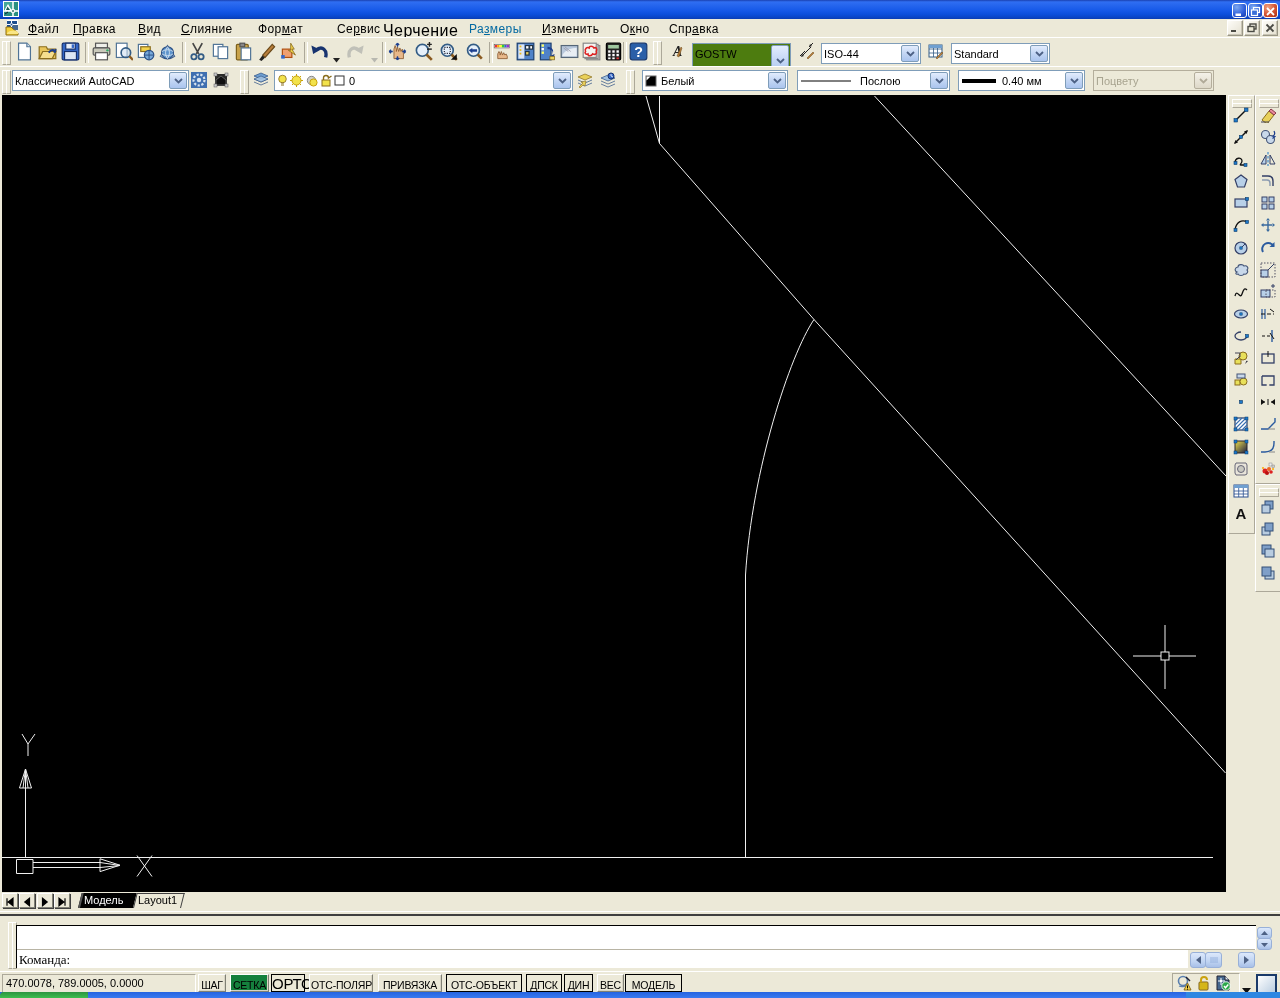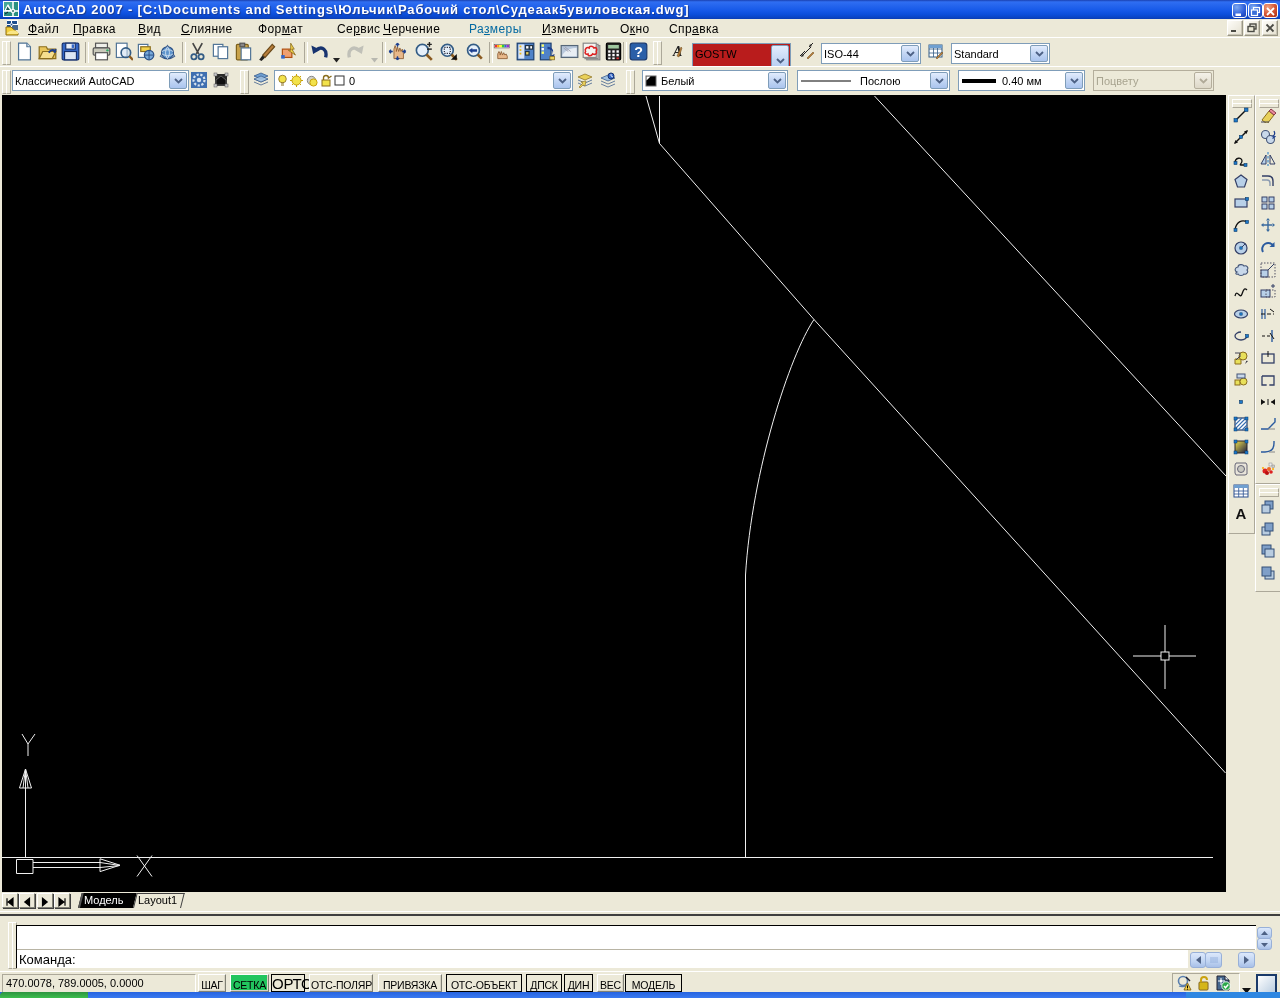--- a/index.html
+++ b/index.html
@@ -10,21 +10,20 @@
         <rect x="1" y="1" width="14" height="14" fill="#2a8f80"></rect>
         <rect x="1" y="1" width="8" height="8" fill="#45a898"></rect>
         <path d="M2 8l3-5 3 5v2H2z" fill="#fff"></path>
         <path d="M4.5 5.5L3 9h4z" fill="#1a5f55"></path>
         <path d="M1 10h14" stroke="#fff" stroke-width="1.6"></path>
         <path d="M10 1v14" stroke="#fff" stroke-width="1.6"></path>
         <rect x="8.2" y="8.2" width="3.6" height="3.6" fill="#fff"></rect>
         <rect x="9.2" y="9.2" width="1.6" height="1.6" fill="#1a5f55"></rect>
         <path d="M2 13l3-2" stroke="#123" stroke-width="1"></path>
       </svg></div>
-<div class="abs" style="left:23px;top:2px;font-size:13px;font-weight:bold;color:#fff;text-shadow:1px 1px 1px #1a3a8f;white-space:nowrap;letter-spacing:.85px">AutoCAD 2007 - [C:\Documents and Settings\Юльчик\Рабочий стол\Судеаак5увиловская.dwg]</div>
 <div class="abs" style="left:1232px;top:3px;width:13px;height:13px;border:1px solid #fff;border-radius:3px;background:radial-gradient(circle at 30% 25%,#7da8f2,#2b5cd8 60%,#1a3fae)"><svg width="13" height="13" viewBox="0 0 13 13" style="">
         <rect x="2.5" y="8.5" width="5.5" height="2.5" fill="#fff"></rect>
       </svg></div>
 <div class="abs" style="left:1248px;top:3px;width:13px;height:13px;border:1px solid #fff;border-radius:3px;background:radial-gradient(circle at 30% 25%,#7da8f2,#2b5cd8 60%,#1a3fae)"><svg width="13" height="13" viewBox="0 0 13 13" style="">
         <rect x="4.5" y="2.5" width="6" height="5" fill="none" stroke="#fff" stroke-width="1.2"></rect>
         <rect x="2.5" y="5" width="6" height="5.5" fill="#3a6fd8" stroke="#fff" stroke-width="1.2"></rect>
       </svg></div>
 <div class="abs" style="left:1263px;top:3px;width:13px;height:13px;border:1px solid #fff;border-radius:3px;background:radial-gradient(circle at 30% 25%,#f0a080,#d35432 55%,#a82a10)"><svg width="13" height="13" viewBox="0 0 13 13" style="">
         <path d="M3 3l7 7M10 3l-7 7" stroke="#fff" stroke-width="1.8"></path>
       </svg></div>
@@ -39,21 +38,21 @@
         <circle cx="6.5" cy="4.5" r="1.2" fill="#1d4f8f" stroke="#fff" stroke-width=".8"></circle>
         <path d="M1 7h5l1 1 6 5v2H1z" fill="#f2cf3a" stroke="#8f6f10"></path>
         <path d="M2 13c4-3 7-3 11-1v2H2z" fill="#fae685"></path>
       </svg></div>
 <div class="abs" style="left:28px;top:3px;font-size:12px;letter-spacing:.4px;color:#000;white-space:nowrap"><u>Ф</u>айл</div>
 <div class="abs" style="left:73px;top:3px;font-size:12px;letter-spacing:.4px;color:#000;white-space:nowrap"><u>П</u>равка</div>
 <div class="abs" style="left:138px;top:3px;font-size:12px;letter-spacing:.4px;color:#000;white-space:nowrap"><u>В</u>ид</div>
 <div class="abs" style="left:181px;top:3px;font-size:12px;letter-spacing:.4px;color:#000;white-space:nowrap"><u>С</u>лияние</div>
 <div class="abs" style="left:258px;top:3px;font-size:12px;letter-spacing:.4px;color:#000;white-space:nowrap">Фор<u>м</u>ат</div>
 <div class="abs" style="left:337px;top:3px;font-size:12px;letter-spacing:.4px;color:#000;white-space:nowrap">Се<u>р</u>вис</div>
-<div class="abs" style="left:383px;top:3px;font-size:12px;letter-spacing:.4px;color:#000;white-space:nowrap"><u>Ч</u>ерчение</div>
+<div class="abs" style="left:383px;top:3px;font-size:16px;letter-spacing:.4px;color:#000;white-space:nowrap"><u>Ч</u>ерчение</div>
 <div class="abs" style="left:469px;top:3px;font-size:12px;letter-spacing:.4px;color:#0369a1;white-space:nowrap">Ра<u>з</u>меры</div>
 <div class="abs" style="left:542px;top:3px;font-size:12px;letter-spacing:.4px;color:#000;white-space:nowrap"><u>И</u>зменить</div>
 <div class="abs" style="left:620px;top:3px;font-size:12px;letter-spacing:.4px;color:#000;white-space:nowrap">О<u>к</u>но</div>
 <div class="abs" style="left:669px;top:3px;font-size:12px;letter-spacing:.4px;color:#000;white-space:nowrap">Спр<u>а</u>вка</div>
 <div class="abs" style="left:1227px;top:1px;width:14px;height:14px;background:linear-gradient(135deg,#fdfcf8,#e4e0d0);border:1px solid #fff;border-right-color:#999686;border-bottom-color:#999686;box-shadow:inset -1px -1px 0 #c8c4b4"><svg width="14" height="14" viewBox="0 0 14 14" style="">
         <rect x="3" y="9" width="5" height="2" fill="#4a4a44"></rect>
       </svg></div>
 <div class="abs" style="left:1244px;top:1px;width:14px;height:14px;background:linear-gradient(135deg,#fdfcf8,#e4e0d0);border:1px solid #fff;border-right-color:#999686;border-bottom-color:#999686;box-shadow:inset -1px -1px 0 #c8c4b4"><svg width="14" height="14" viewBox="0 0 14 14" style="">
         <rect x="5" y="3" width="6" height="5" fill="none" stroke="#4a4a44" stroke-width="1.4"></rect>
         <rect x="3" y="5.5" width="6" height="5" fill="#ece9d8" stroke="#4a4a44" stroke-width="1.4"></rect>
@@ -223,21 +222,21 @@
 <div style="position:absolute;left:629px;top:4px;width:17px;height:17px"><svg width="19" height="19" viewBox="0 0 16 16">
         <rect x="1" y="1" width="14" height="14" rx="2" fill="#2a5fa8" stroke="#1a3a70"></rect>
         <text x="8" y="12.5" font-family="Liberation Sans" font-size="12" font-weight="bold" fill="#fff" text-anchor="middle">?</text>
       </svg></div>
 <div style="position:absolute;left:653px;top:3px;width:3px;height:22px;border:1px solid #fff;border-right-color:#aca899;border-bottom-color:#aca899;background:#ece9d8"></div>
     <div style="position:absolute;left:657px;top:3px;width:3px;height:22px;border:1px solid #fff;border-right-color:#aca899;border-bottom-color:#aca899;background:#ece9d8"></div>
 <div style="position:absolute;left:668px;top:5px;width:17px;height:17px"><svg width="16" height="16" viewBox="0 0 16 16">
         <text x="5" y="13" font-family="Liberation Serif" font-size="14" font-style="italic" font-weight="bold" fill="#222">A</text>
         <path d="M9 13l4-9 1 1-3 9z" fill="#b97f3c" stroke="#6b4a1a" stroke-width=".5"></path>
       </svg></div>
-<div style="position:absolute;left:692px;top:5px;width:99px;height:36px;background:#b91c1c;border:1px solid #7f9db9;box-sizing:border-box">
+<div style="position:absolute;left:692px;top:5px;width:99px;height:36px;background:#4d7c0f;border:1px solid #7f9db9;box-sizing:border-box">
       <div style="position:absolute;left:2px;top:1px;height:17px;display:flex;align-items:center;font-size:11px;color:#000;white-space:nowrap">GOSTW</div>
       <div style="position:absolute;right:1px;top:1px;bottom:1px;width:16px;background:linear-gradient(180deg,#e2ecfd,#c3d6f4 50%,#aac4ee);border:1px solid #7f9db9;border-radius:2px;display:flex;align-items:center;justify-content:center">
         <svg width="9" height="6" viewBox="0 0 9 6">
           <path d="M1 1l3.5 3.5L8 1" stroke="#4d6185" stroke-width="1.8" fill="none"></path>
         </svg>
       </div>
     </div>
 <div style="position:absolute;left:799px;top:5px;width:17px;height:17px"><svg width="16" height="16" viewBox="0 0 16 16">
         <path d="M1 13L6 8M10 4l4-4" stroke="#222" stroke-width="1"></path>
         <path d="M2 14l3-1-2-2zM13 1l-3 1 2 2z" fill="#222"></path>
@@ -642,21 +641,21 @@
 <div class="abs" style="left:138px;top:1px;font-size:11px;color:#000">Layout1</div>
 </div>
 <div class="abs" style="left:0;top:909px;width:1280px;height:62px;background:#ece9d8">
 <div class="abs" style="left:0;top:2px;width:1280px;height:1px;background:#fff"></div>
 <div class="abs" style="left:0;top:5px;width:1280px;height:2px;background:#404040"></div>
 <div class="abs" style="left:8px;top:13px;width:3px;height:45px;border:1px solid #fff;border-right-color:#aca899;border-bottom-color:#aca899"></div>
 <div class="abs" style="left:12px;top:13px;width:3px;height:45px;border:1px solid #fff;border-right-color:#aca899;border-bottom-color:#aca899"></div>
 <div class="abs" style="left:16px;top:16px;width:1239px;height:24px;background:#fff;border-top:1px solid #000;border-left:1px solid #000"></div>
 <div class="abs" style="left:16px;top:40.5px;width:1171px;height:18px;background:#fff;border-left:1px solid #000"></div>
 <div class="abs" style="left:17px;top:40px;width:1238px;height:1px;background:#b8b4a4"></div>
-<div class="abs" style="left:19px;top:43px;font-family:Liberation Sans, sans-serif;font-size:13px;color:#000">Команда:</div>
+<div class="abs" style="left:19px;top:43px;font-family:Liberation Serif, serif;font-size:13px;color:#000">Команда:</div>
 <div class="abs" style="left:1257px;top:18px;width:13px;height:10px;background:linear-gradient(180deg,#dce8fb,#c0d4f2 60%,#a8c0e8);border:1px solid #98b0d8;border-radius:3px;display:flex;align-items:center;justify-content:center">
       <svg width="7" height="5" viewBox="0 0 7 5" style="">
         <path d="M3.5 0L7 4H0z" fill="#4d6185"></path>
       </svg>
     </div>
 <div class="abs" style="left:1257px;top:29px;width:13px;height:10px;background:linear-gradient(180deg,#dce8fb,#c0d4f2 60%,#a8c0e8);border:1px solid #98b0d8;border-radius:3px;display:flex;align-items:center;justify-content:center">
       <svg width="7" height="5" viewBox="0 0 7 5" style="">
         <path d="M3.5 5L0 1h7z" fill="#4d6185"></path>
       </svg>
     </div>
@@ -674,21 +673,21 @@
       <svg width="6" height="8" viewBox="0 0 6 8" style="">
         <path d="M0 0v8l5-4z" fill="#4d6185"></path>
       </svg>
     </div>
 </div>
 <div class="abs" style="left:0;top:971px;width:1280px;height:21px;background:#ece9d8;border-top:1px solid #fff">
 <div class="abs" style="left:2px;top:2px;width:192px;height:17px;border:1px solid #aca899;border-bottom-color:#fff;border-right-color:#fff;background:#ece9d8">
       <div style="margin:2px 0 0 3px;font-size:11px;color:#000">470.0078, 789.0005, 0.0000</div>
     </div>
 <div class="abs" style="left:198px;top:2px;width:26px;height:16px;border:1px solid #fff;border-right-color:#808074;border-bottom-color:#808074;background:#ece9d8;box-shadow:inset -1px -1px 0 #d8d4c4;text-align:center;overflow:visible"><span style="font-size:10.5px;line-height:16px;color:#000;white-space:nowrap;letter-spacing:-.2px">ШАГ</span></div>
-<div class="abs" style="left:230px;top:2px;width:37px;height:16px;border:1px solid #fff;border-right-color:#808074;border-bottom-color:#808074;background:#22c55e;box-shadow:inset -1px -1px 0 #d8d4c4;text-align:center;overflow:visible"><span style="font-size:10.5px;line-height:16px;color:#000;white-space:nowrap;letter-spacing:-.2px">СЕТКА</span></div>
+<div class="abs" style="left:230px;top:2px;width:37px;height:16px;border:1px solid #fff;border-right-color:#808074;border-bottom-color:#808074;background:#15803d;box-shadow:inset -1px -1px 0 #d8d4c4;text-align:center;overflow:visible"><span style="font-size:10.5px;line-height:16px;color:#000;white-space:nowrap;letter-spacing:-.2px">СЕТКА</span></div>
 <div class="abs" style="left:271px;top:2px;width:32px;height:16px;border:1px solid #000;background:#ece9d8;text-align:center;overflow:visible"><span style="font-size:15px;line-height:16px;color:#000;white-space:nowrap;letter-spacing:-.2px">ОРТО</span></div>
 <div class="abs" style="left:309px;top:2px;width:62px;height:16px;border:1px solid #fff;border-right-color:#808074;border-bottom-color:#808074;background:#ece9d8;box-shadow:inset -1px -1px 0 #d8d4c4;text-align:right;overflow:visible"><span style="font-size:10.5px;line-height:16px;color:#000;white-space:nowrap;letter-spacing:-.2px">ОТС-ПОЛЯР</span></div>
 <div class="abs" style="left:378px;top:2px;width:62px;height:16px;border:1px solid #fff;border-right-color:#808074;border-bottom-color:#808074;background:#ece9d8;box-shadow:inset -1px -1px 0 #d8d4c4;text-align:center;overflow:visible"><span style="font-size:10.5px;line-height:16px;color:#000;white-space:nowrap;letter-spacing:-.2px">ПРИВЯЗКА</span></div>
 <div class="abs" style="left:446px;top:2px;width:74px;height:16px;border:1px solid #000;background:#ece9d8;text-align:center;overflow:visible"><span style="font-size:10.5px;line-height:16px;color:#000;white-space:nowrap;letter-spacing:-.2px">ОТС-ОБЪЕКТ</span></div>
 <div class="abs" style="left:526px;top:2px;width:34px;height:16px;border:1px solid #000;background:#ece9d8;text-align:center;overflow:visible"><span style="font-size:10.5px;line-height:16px;color:#000;white-space:nowrap;letter-spacing:-.2px">ДПСК</span></div>
 <div class="abs" style="left:564px;top:2px;width:27px;height:16px;border:1px solid #000;background:#ece9d8;text-align:center;overflow:visible"><span style="font-size:10.5px;line-height:16px;color:#000;white-space:nowrap;letter-spacing:-.2px">ДИН</span></div>
 <div class="abs" style="left:597px;top:2px;width:25px;height:16px;border:1px solid #fff;border-right-color:#808074;border-bottom-color:#808074;background:#ece9d8;box-shadow:inset -1px -1px 0 #d8d4c4;text-align:center;overflow:visible"><span style="font-size:10.5px;line-height:16px;color:#000;white-space:nowrap;letter-spacing:-.2px">ВЕС</span></div>
 <div class="abs" style="left:625px;top:2px;width:55px;height:16px;border:1px solid #000;background:#ece9d8;text-align:center;overflow:visible"><span style="font-size:10.5px;line-height:16px;color:#000;white-space:nowrap;letter-spacing:-.2px">МОДЕЛЬ</span></div>
 <div class="abs" style="left:1172px;top:1px;width:66px;height:19px;border:1px solid #aca899;border-bottom-color:#fff;border-right-color:#fff"></div>
 <div class="abs" style="left:1176px;top:3px;width:16px;height:16px"><svg width="16" height="16" viewBox="0 0 16 16" style="">

